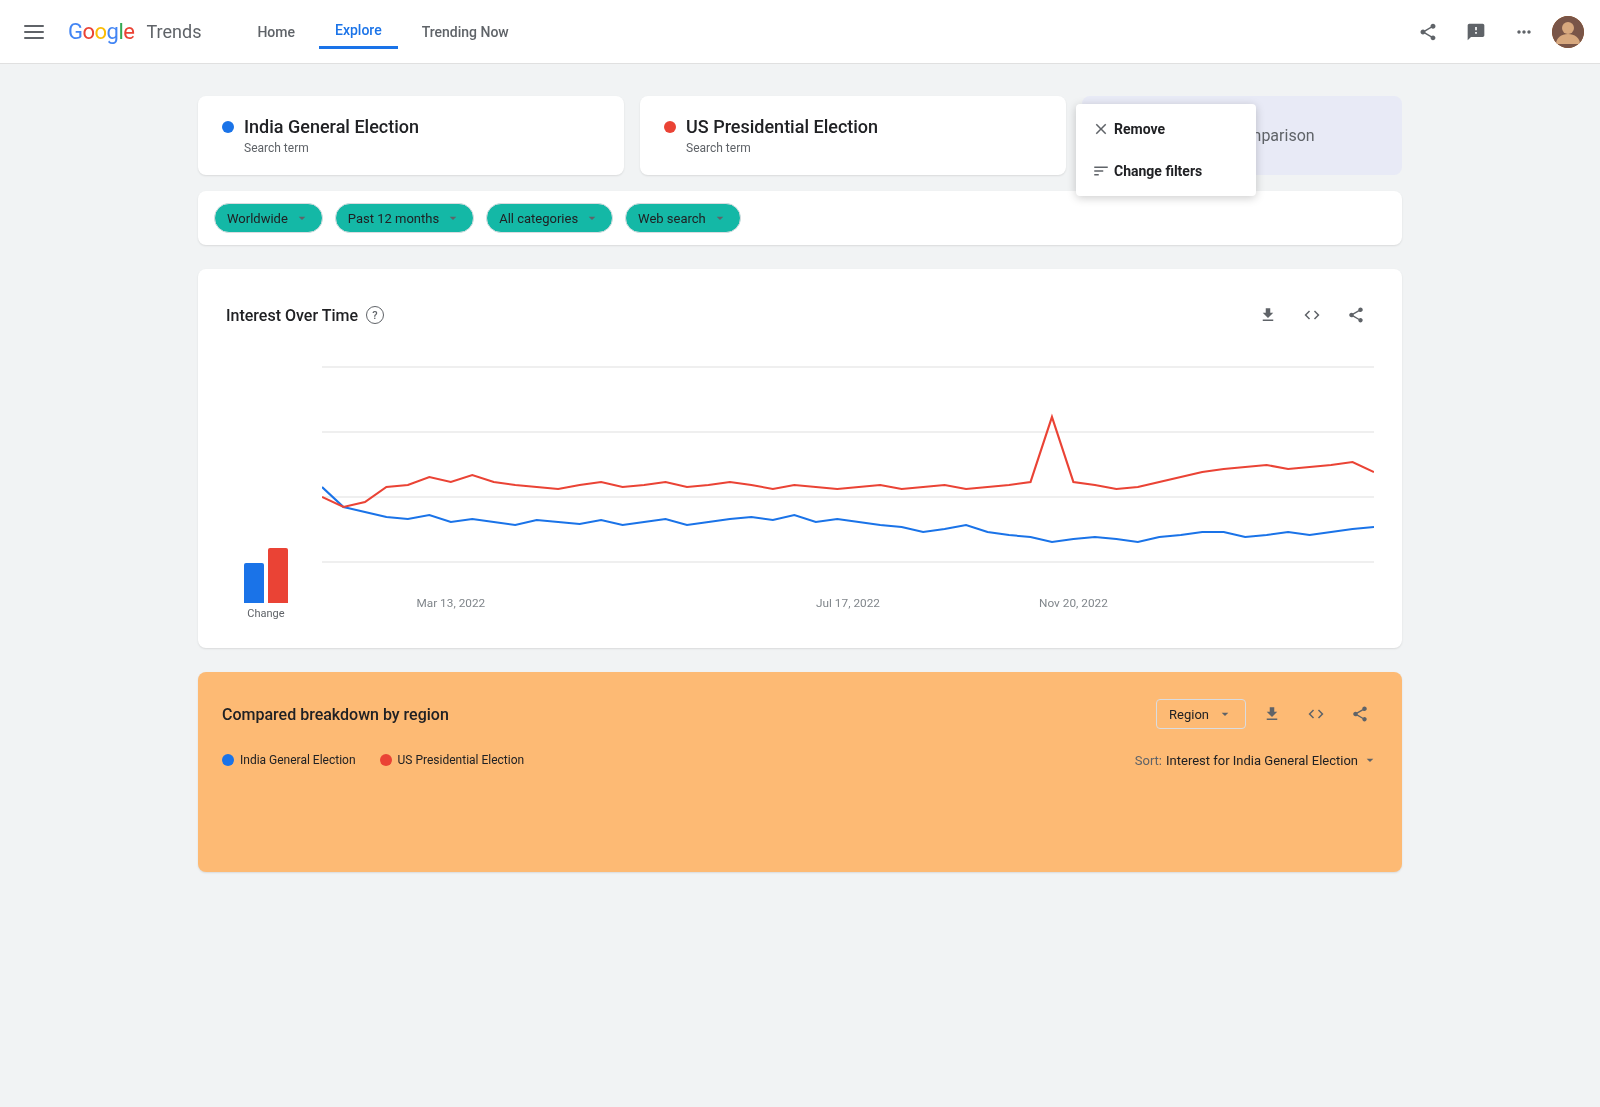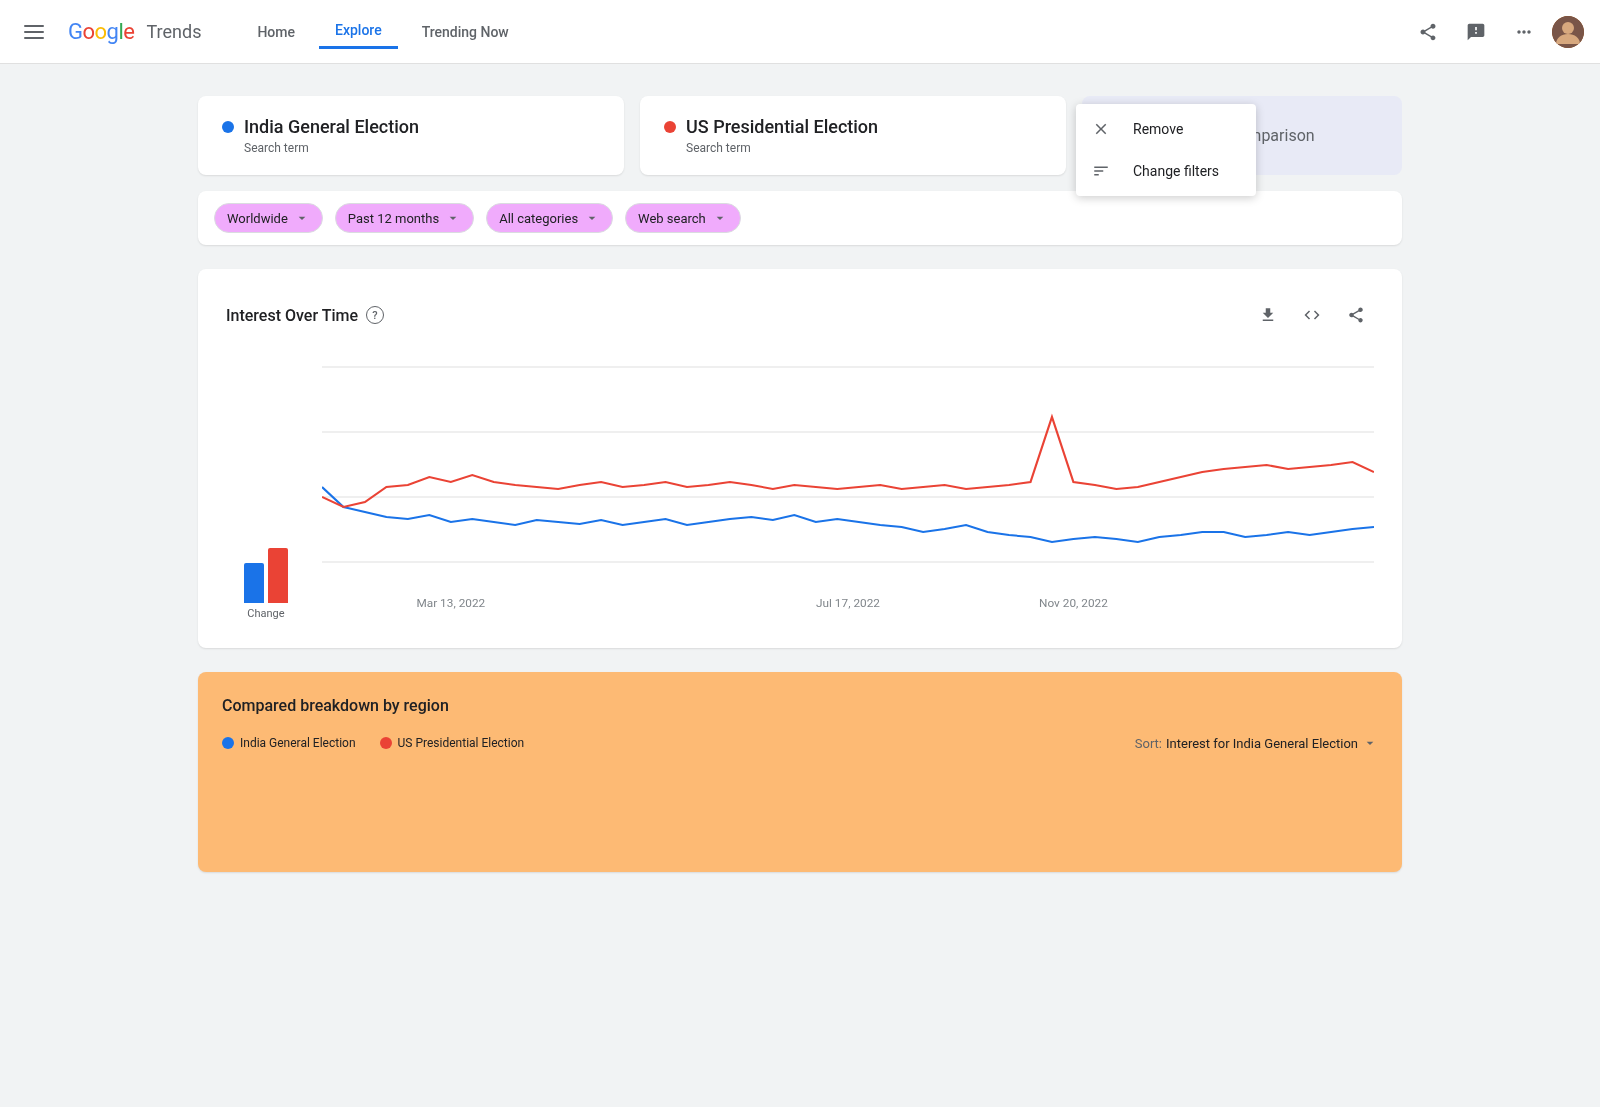--- a/index.html
+++ b/index.html
@@ -181,44 +181,45 @@
     .filter-chip {
       display: flex;
       align-items: center;
       gap: 6px;
       padding: 6px 12px;
       border: 1px solid #dadce0;
       border-radius: 20px;
       cursor: pointer;
       font-size: 13px;
       color: #202124;
-      background: #f0abfc;
+      background: #14b8a6;
     }
     .filter-chip svg { width: 16px; height: 16px; fill: #5f6368; }
 
     
     .context-menu {
       position: absolute;
       top: 10px;
       right: -180px;
       background: #fff;
       border-radius: 4px;
       box-shadow: 0 2px 10px rgba(0,0,0,0.2);
       z-index: 200;
       min-width: 180px;
       padding: 4px 0;
     }
     .context-menu-item {
       display: flex;
       align-items: center;
-      gap: 23px;
+      gap: 4px;
       padding: 12px 16px;
       cursor: pointer;
       font-size: 14px;
       color: #202124;
+      font-weight: bold;
     }
     .context-menu-item svg { width: 18px; height: 18px; fill: #5f6368; }
 
     
     .chart-section {
       background: #fff;
       border-radius: 8px;
       padding: 28px;
       margin-bottom: 24px;
       box-shadow: 0 1px 2px rgba(0,0,0,0.1);
@@ -634,20 +635,43 @@
         </svg>
       </div>
     </div>
   </div>
 
   <div class="bottom-section">
     <div class="bottom-header">
       <div class="section-title">
         <span>Compared breakdown by region</span>
       </div>
+      <div style="display:flex; align-items:center; gap:8px;">
+        <div class="region-select">
+          <span>Region</span>
+          <svg width="16" height="16" viewBox="0 0 24 24" fill="#5f6368">
+              <path d="M7 10l5 5 5-5z"></path>
+            </svg>
+        </div>
+        <div class="section-action-btn">
+          <svg width="18" height="18" viewBox="0 0 24 24" fill="#5f6368">
+              <path d="M19 9h-4V3H9v6H5l7 7 7-7zM5 18v2h14v-2H5z"></path>
+            </svg>
+        </div>
+        <div class="section-action-btn">
+          <svg width="18" height="18" viewBox="0 0 24 24" fill="#5f6368">
+              <path d="M9.4 16.6L4.8 12l4.6-4.6L8 6l-6 6 6 6 1.4-1.4zm5.2 0l4.6-4.6-4.6-4.6L16 6l6 6-6 6-1.4-1.4z"></path>
+            </svg>
+        </div>
+        <div class="section-action-btn">
+          <svg width="18" height="18" viewBox="0 0 24 24" fill="#5f6368">
+              <path d="M18 16.08c-.76 0-1.44.3-1.96.77L8.91 12.7c.05-.23.09-.46.09-.7s-.04-.47-.09-.7l7.05-4.11c.54.5 1.25.81 2.04.81 1.66 0 3-1.34 3-3s-1.34-3-3-3-3 1.34-3 3c0 .24.04.47.09.7L8.04 9.81C7.5 9.31 6.79 9 6 9c-1.66 0-3 1.34-3 3s1.34 3 3 3c.79 0 1.5-.31 2.04-.81l7.12 4.16c-.05.21-.08.43-.08.65 0 1.61 1.31 2.92 2.92 2.92s2.92-1.31 2.92-2.92c0-1.61-1.31-2.92-2.92-2.92z"></path>
+            </svg>
+        </div>
+      </div>
     </div>
 
     <div style="display:flex; align-items:center; justify-content:space-between;">
       <div class="legend-row">
         <div class="legend-item">
           <span class="dot dot-blue"></span>
           <span>India General Election</span>
         </div>
         <div class="legend-item">
           <span class="dot dot-red"></span>

